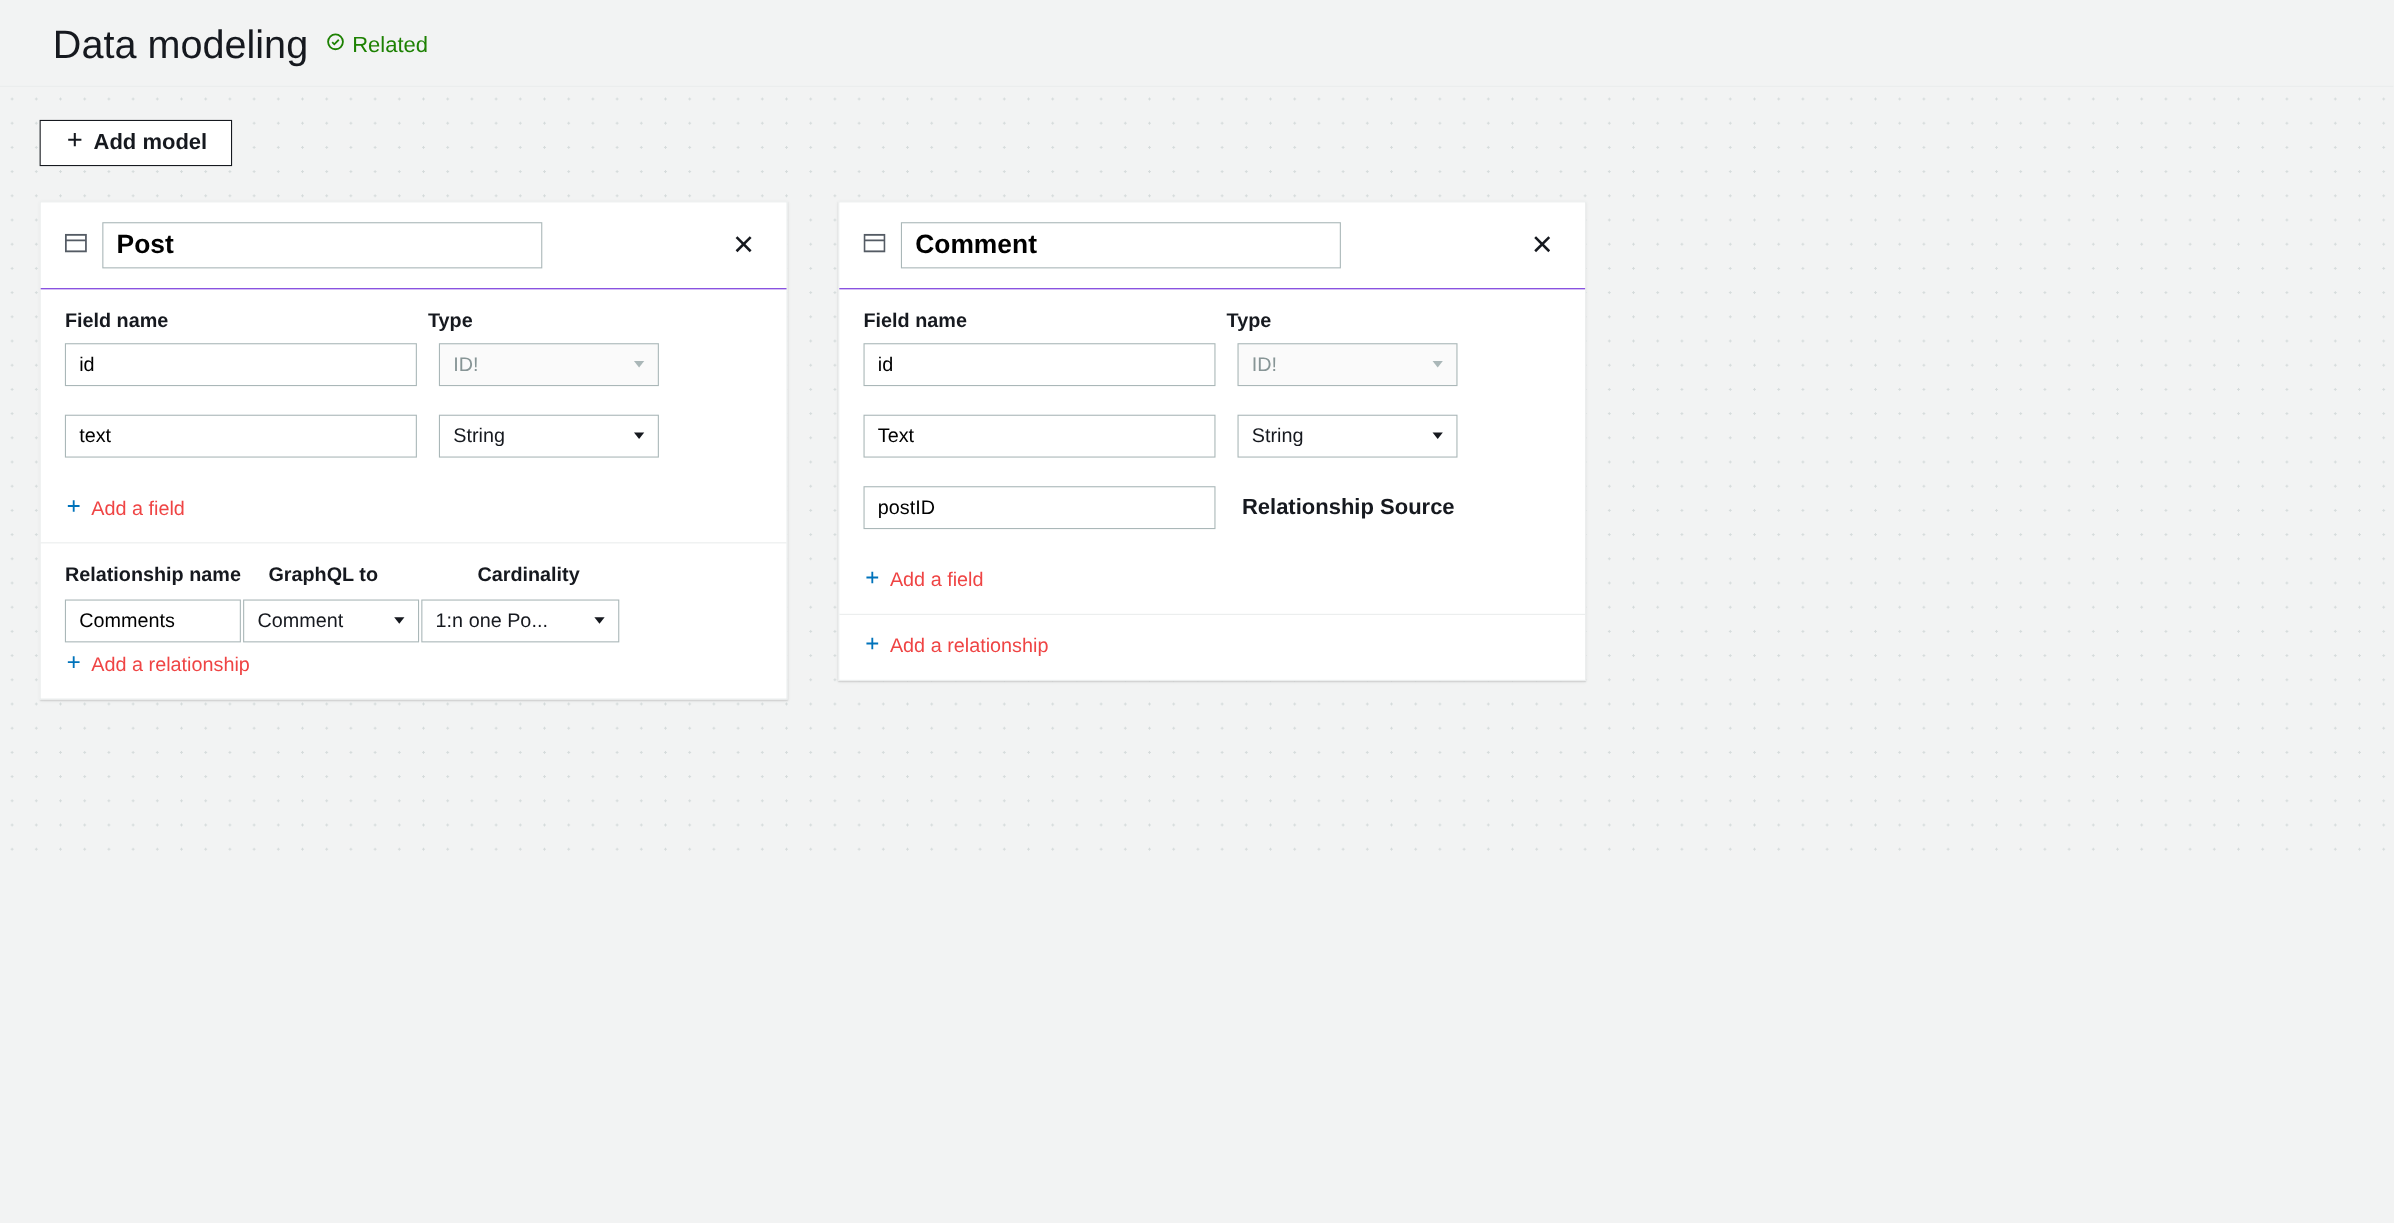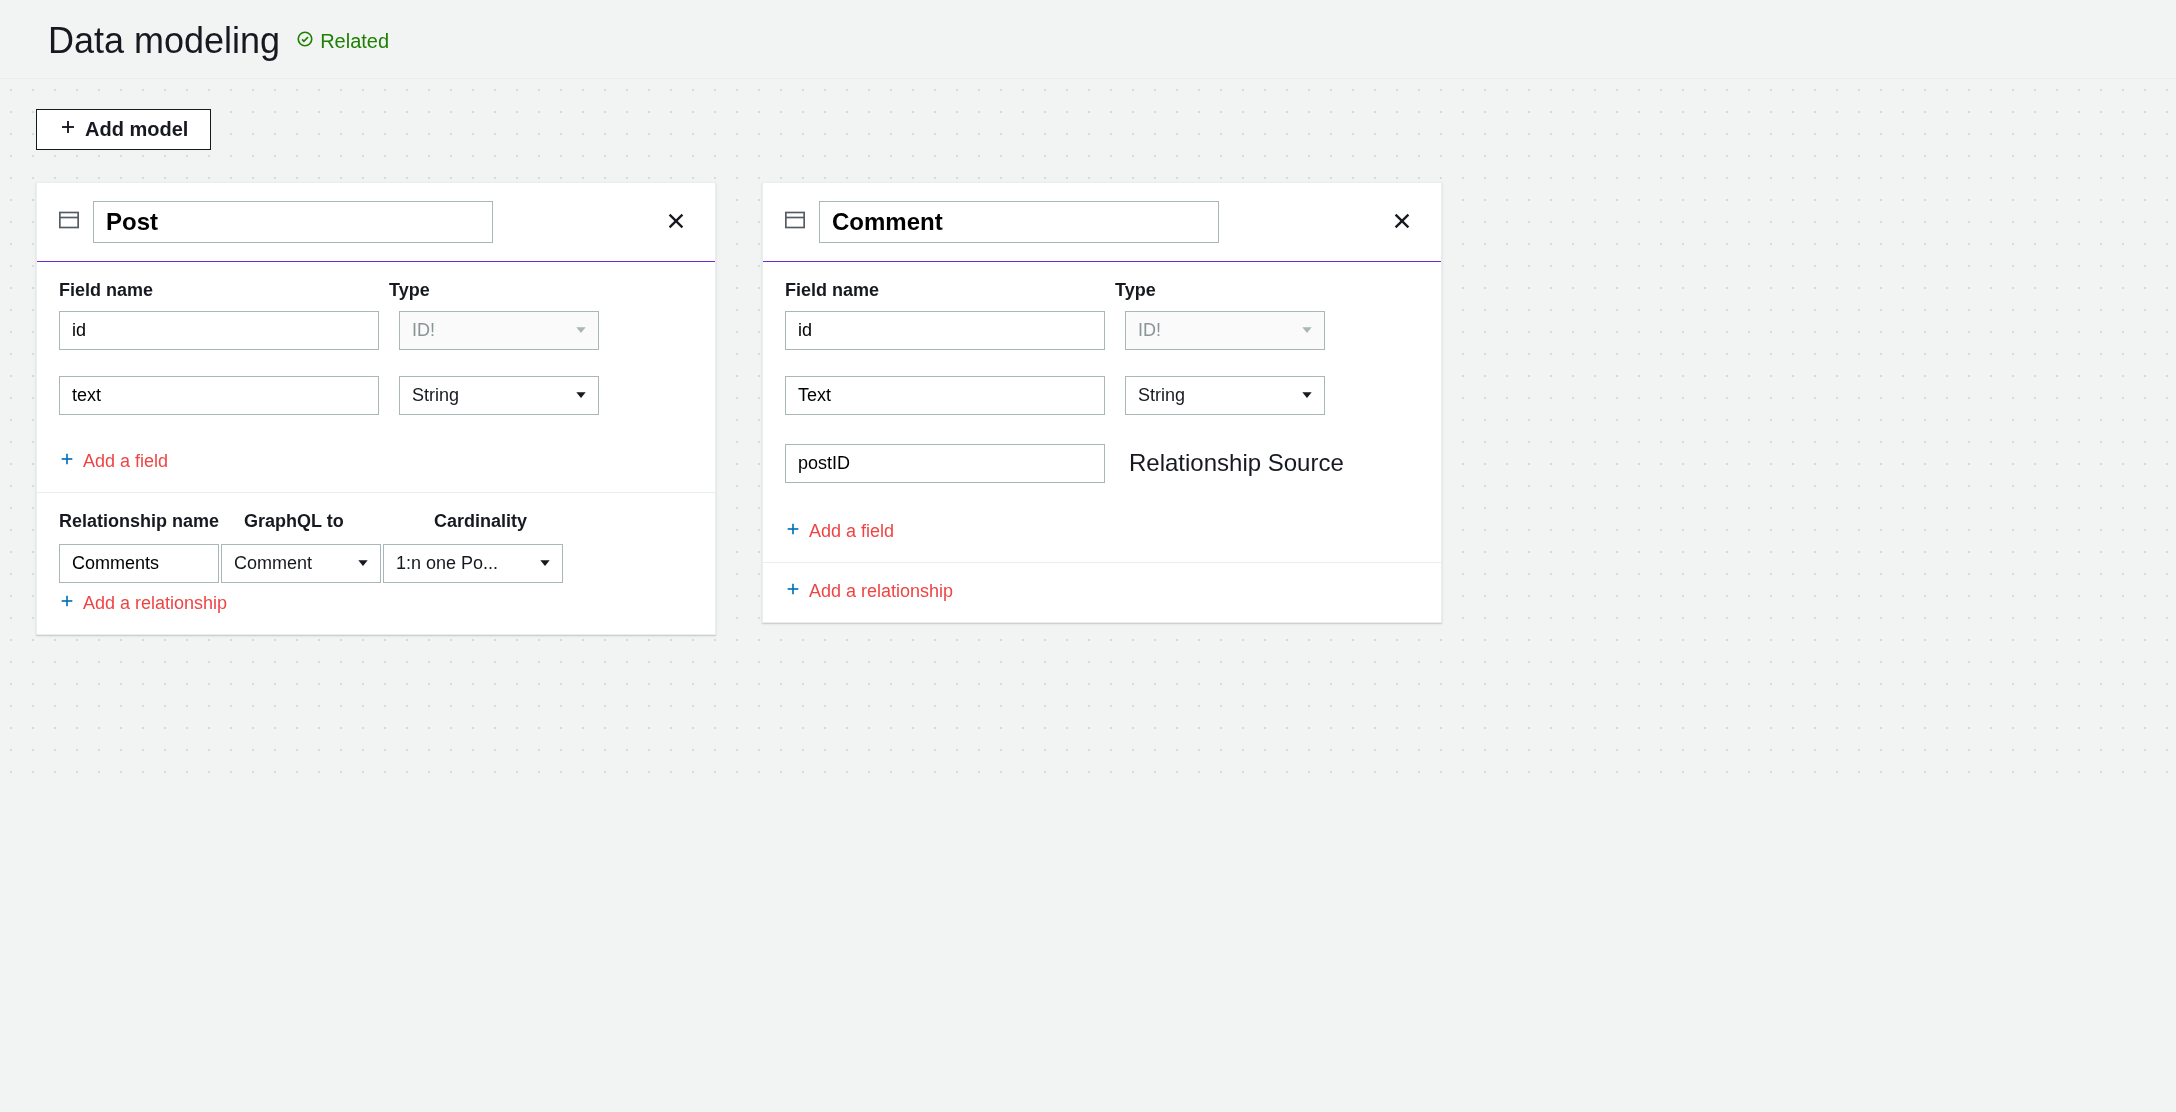--- a/index.html
+++ b/index.html
@@ -137,22 +137,23 @@
   .type-select.disabled { color: #879596; background: #fafafa; }
   .type-select .caret, .rel-select .caret {
     position: absolute;
     right: 10px;
     top: 50%;
     transform: translateY(-50%);
   }
   .caret svg { width: 14px; height: 14px; }
   .caret.disabled svg polygon { fill: #aab7b8; }
   .static-type {
-    font-size: 24px;
+    font-size: 20px;
     padding: 8px 0 8px 4px;
+    font-weight: bold;
   }
   .add-link {
     display: inline-flex;
     align-items: center;
     gap: 8px;
     color: #ef4444;
     font-size: 18px;
     cursor: pointer;
     margin-top: 10px;
   }

